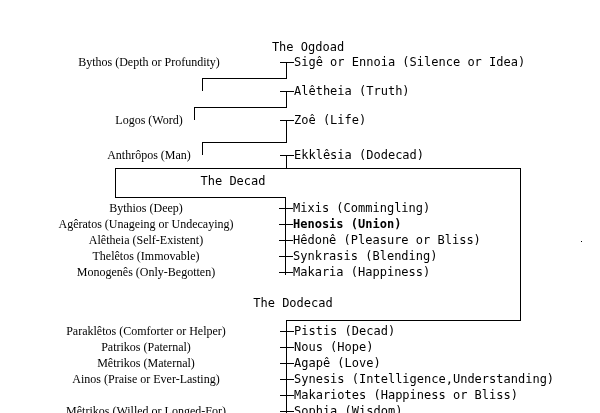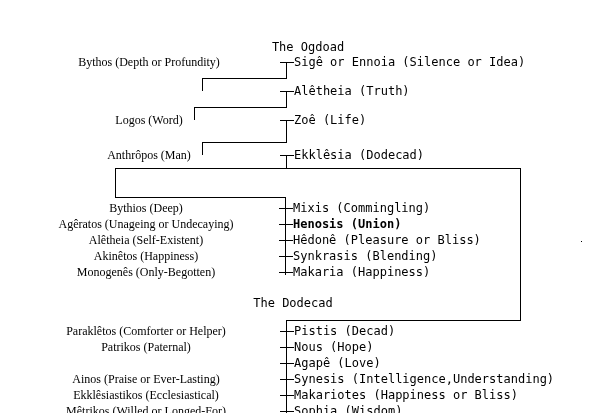--- a/index.html
+++ b/index.html
@@ -109,63 +109,64 @@
   <div class="vline" style="left:278px; top:118px; height:13px;"></div>
 
   <div class="hline" style="left:107px; top:131px; width:172px;"></div>
   <div class="vline" style="left:107px; top:131px; height:30px;"></div>
   <div class="hline" style="left:107px; top:160px; width:171px;"></div>
 
   <div class="hline" style="left:278px; top:131px; width:235px;"></div>
   <div class="vline" style="left:512px; top:131px; height:153px;"></div>
   <div class="hline" style="left:278px; top:283px; width:235px;"></div>
 
+  <div class="section-title" style="left:120px; top:138px; width:210px;">The Decad</div>
 
   <div class="vline" style="left:277px; top:160px; height:78px;"></div>
 
   <div class="lcol" style="left:4px; top:165px; width:268px;">Bythios (Deep)</div>
   <div class="rcol" style="left:285px; top:165px; width:312px;">Mixis (Commingling)</div>
   <div class="hline" style="left:271px; top:171px; width:14px;"></div>
 
   <div class="lcol" style="left:4px; top:181px; width:268px;">Agêratos (Unageing or Undecaying)</div>
   <div class="rcol" style="left:285px; top:181px; width:312px;font-weight:bold;">Henosis (Union)</div>
   <div class="hline" style="left:271px; top:187px; width:14px;"></div>
 
   <div class="lcol" style="left:4px; top:197px; width:268px;">Alêtheia (Self-Existent)</div>
   <div class="rcol" style="left:285px; top:197px; width:312px;">Hêdonê (Pleasure or Bliss)</div>
   <div class="hline" style="left:271px; top:203px; width:14px;"></div>
 
-  <div class="lcol" style="left:4px; top:213px; width:268px;">Akinêtos (Happiness)</div>
+  <div class="lcol" style="left:4px; top:213px; width:268px;">Thelêtos (Immovable)</div>
   <div class="rcol" style="left:285px; top:213px; width:312px;">Synkrasis (Blending)</div>
   <div class="hline" style="left:271px; top:219px; width:14px;"></div>
 
   <div class="lcol" style="left:4px; top:229px; width:268px;">Monogenês (Only-Begotten)</div>
   <div class="rcol" style="left:285px; top:229px; width:312px;">Makaria (Happiness)</div>
   <div class="hline" style="left:271px; top:235px; width:14px;"></div>
 
   <div class="section-title" style="left:180px; top:260px; width:210px;">The Dodecad</div>
 
   <div class="vline" style="left:278px; top:283px; height:95px;"></div>
 
   <div class="lcol" style="left:4px; top:288px; width:268px;">Paraklêtos (Comforter or Helper)</div>
   <div class="rcol" style="left:286px; top:288px; width:312px;">Pistis (Decad)</div>
   <div class="hline" style="left:272px; top:294px; width:14px;"></div>
 
   <div class="lcol" style="left:4px; top:304px; width:268px;">Patrikos (Paternal)</div>
   <div class="rcol" style="left:286px; top:304px; width:312px;">Nous (Hope)</div>
   <div class="hline" style="left:272px; top:310px; width:14px;"></div>
 
+  <div class="lcol" style="left:4px; top:320px; width:268px;">Mêtrikos (Maternal)</div>
   <div class="rcol" style="left:286px; top:320px; width:312px;">Agapê (Love)</div>
   <div class="hline" style="left:272px; top:326px; width:14px;"></div>
 
   <div class="lcol" style="left:4px; top:336px; width:268px;">Ainos (Praise or Ever-Lasting)</div>
   <div class="rcol" style="left:286px; top:336px; width:312px;">Synesis (Intelligence,Understanding)</div>
   <div class="hline" style="left:272px; top:342px; width:14px;"></div>
 
-  <div class="lcol" style="left:4px; top:352px; width:268px;">Ekklêsiastikos (Ecclesiastical)</div>
   <div class="rcol" style="left:286px; top:352px; width:312px;">Makariotes (Happiness or Bliss)</div>
   <div class="hline" style="left:272px; top:358px; width:14px;"></div>
 
   <div class="lcol" style="left:4px; top:368px; width:268px;">Mêtrikos (Willed or Longed-For)</div>
   <div class="rcol" style="left:286px; top:368px; width:312px;">Sophia (Wisdom)</div>
   <div class="hline" style="left:272px; top:374px; width:14px;"></div>
 
   <div class="dot" style="left:573px; top:204px;"></div>
 
 </div>

